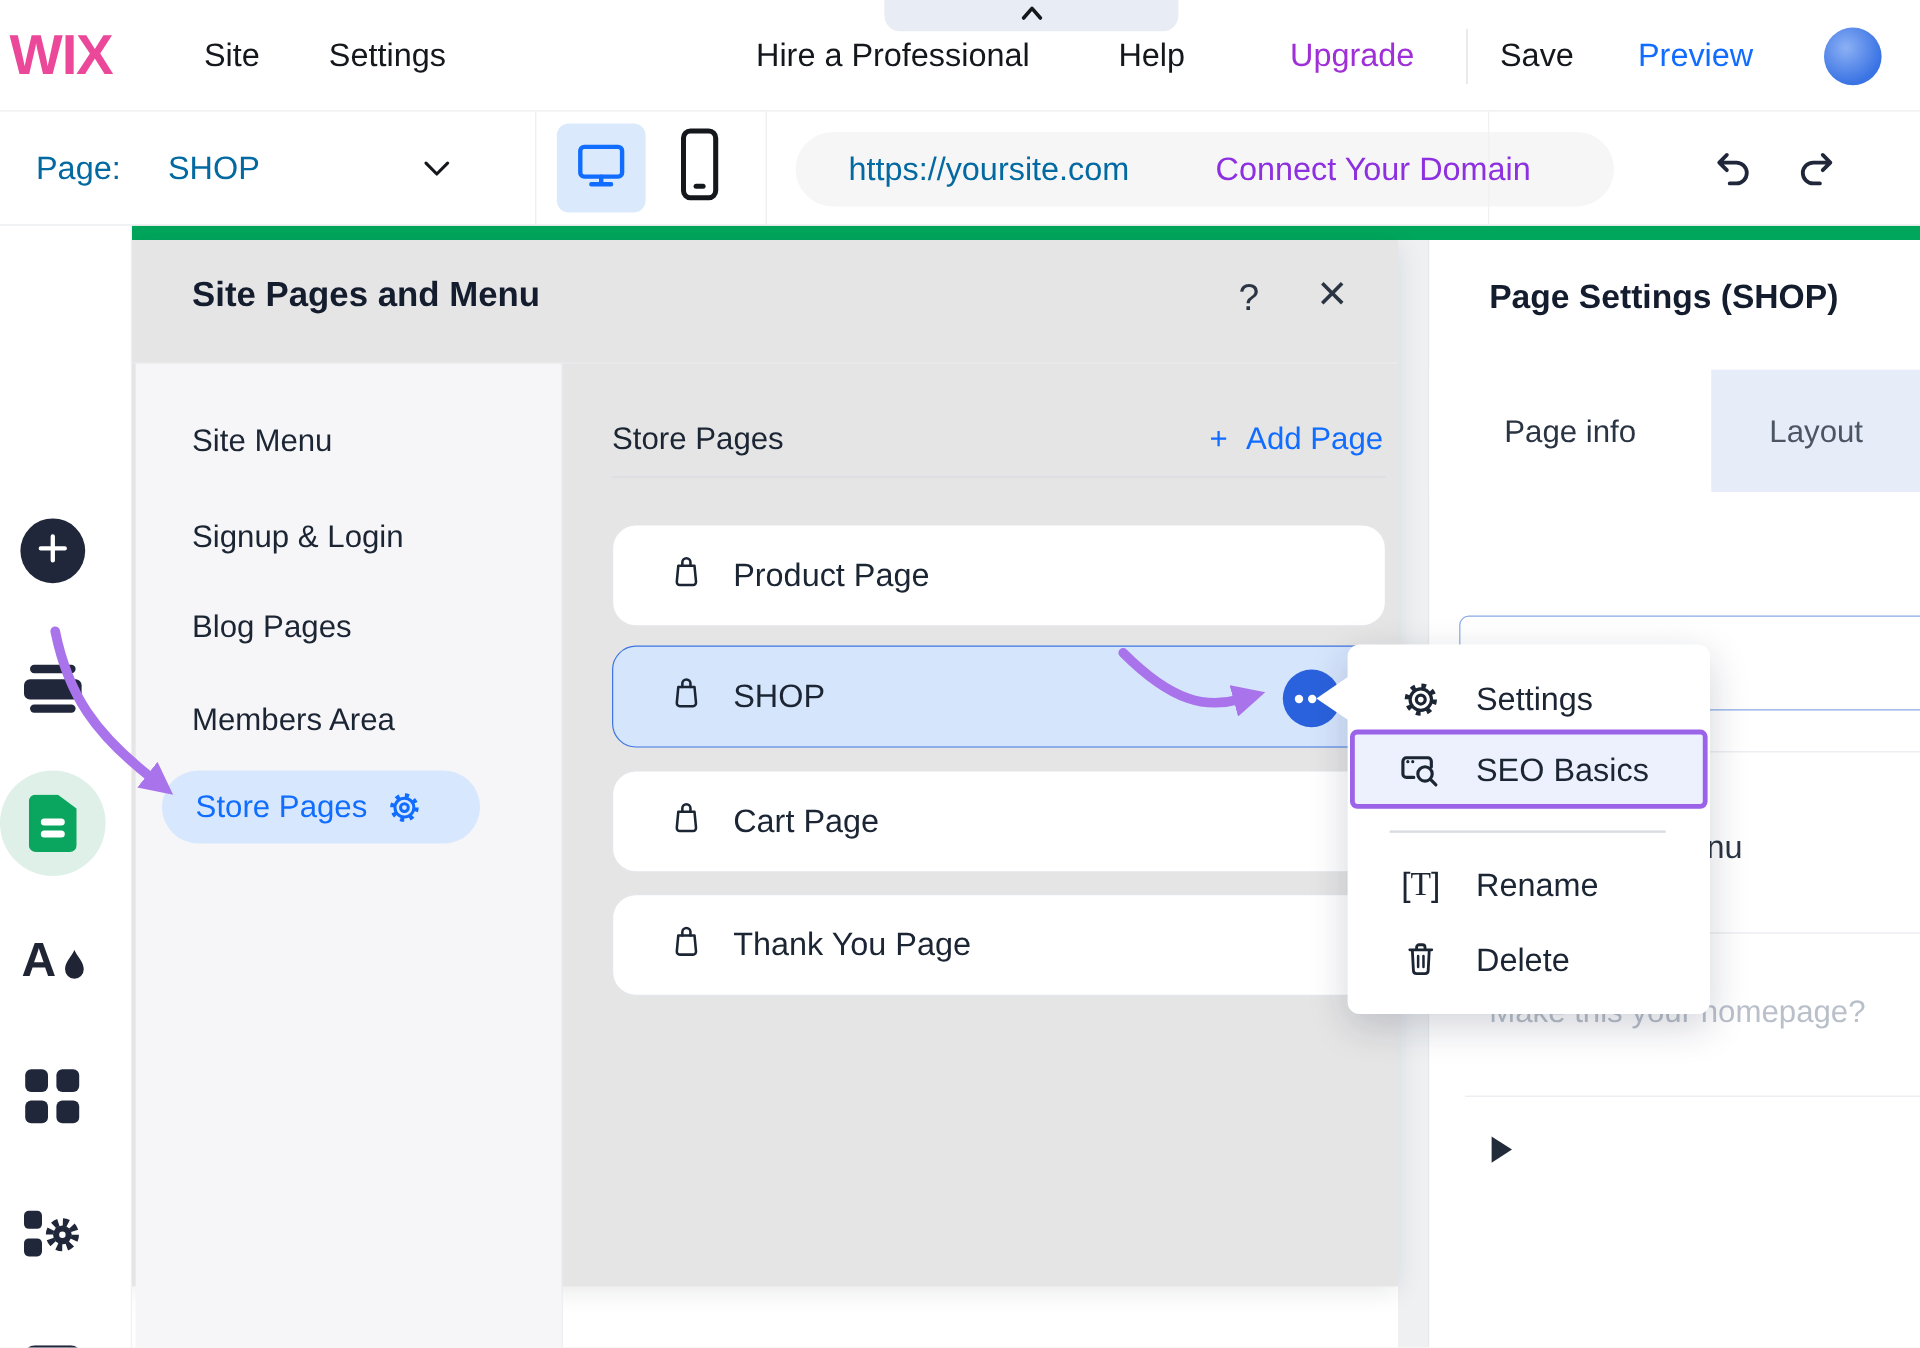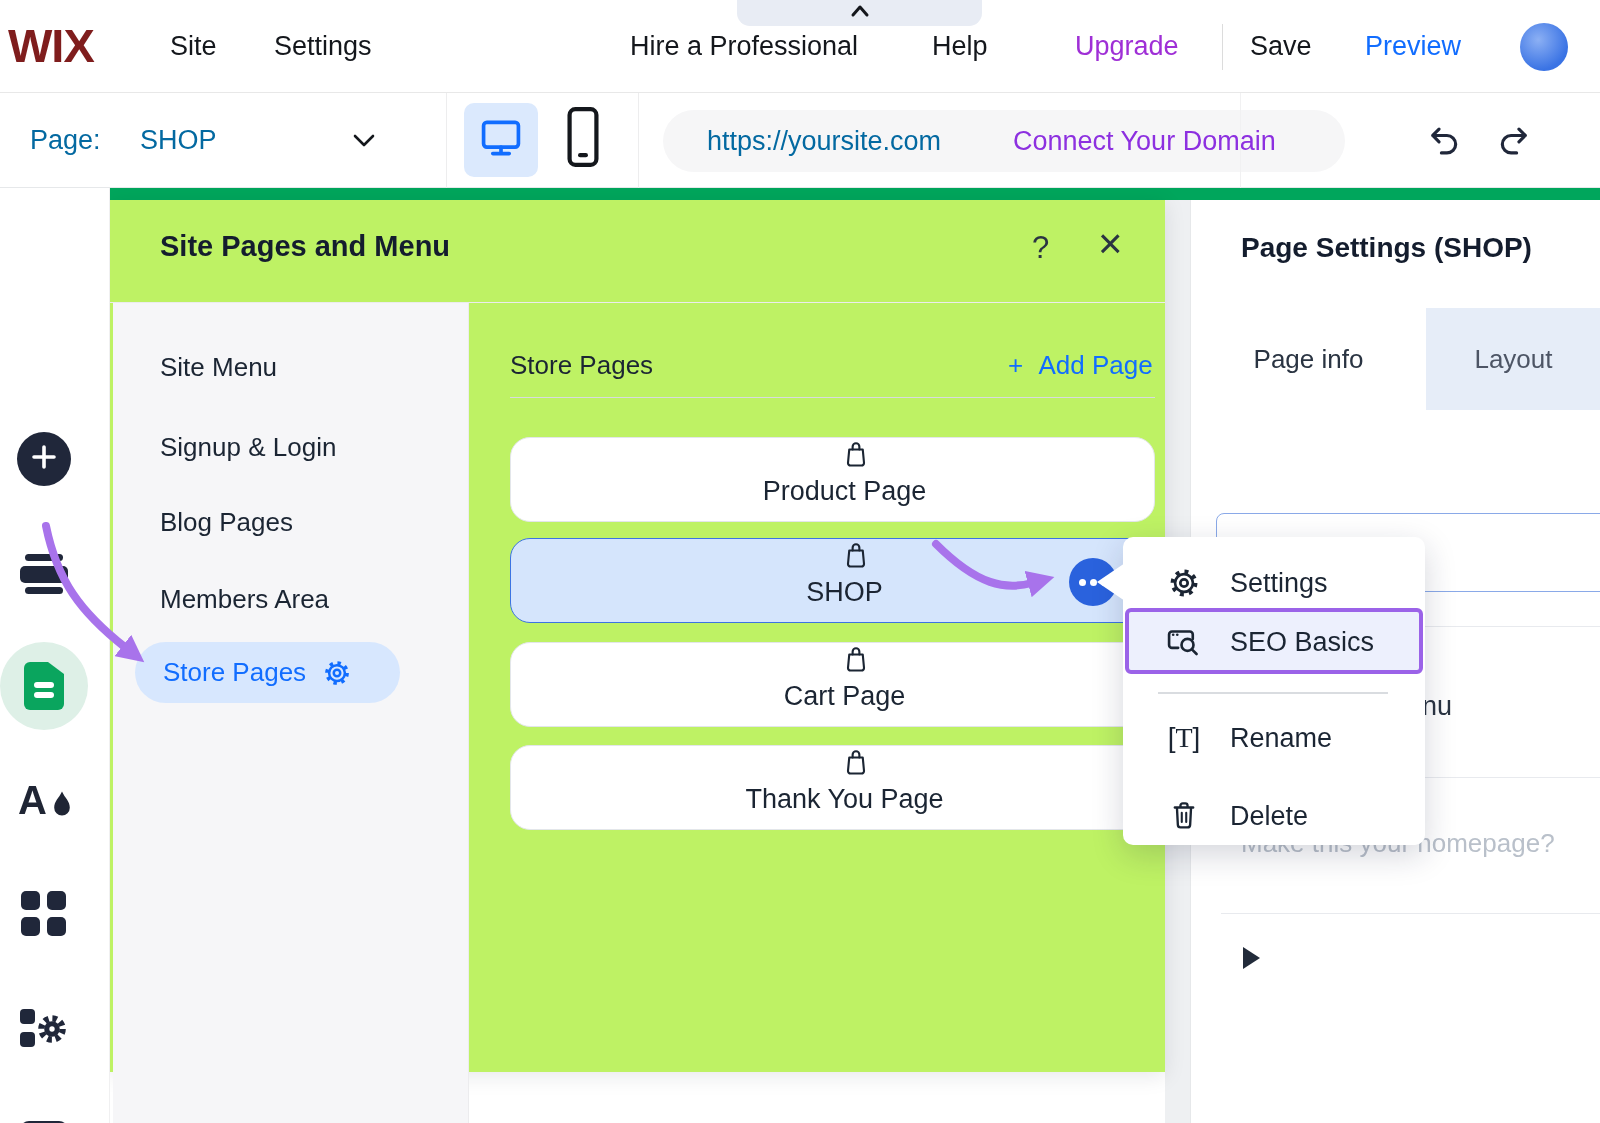--- a/index.html
+++ b/index.html
@@ -3,21 +3,21 @@
 <meta charset="utf-8">
 <style>
   * { margin:0; padding:0; box-sizing:border-box; }
   html,body { width:1600px; height:1123px; overflow:hidden; }
   body { font-family:"Liberation Sans","DejaVu Sans",sans-serif; color:#1b2533; background:#fff; }
   #root { position:relative; width:1600px; height:1123px; background:#fff; }
   .abs { position:absolute; }
 
   
   .topbar { position:absolute; left:0; top:0; width:1600px; height:93px; background:#fff; border-bottom:1px solid #e8e8e8; z-index:70; }
-  .logo { position:absolute; left:8px; top:18px; font-size:47px; font-weight:800; letter-spacing:-1px; color:#7f1d1d; }
+  .logo { position:absolute; left:8px; top:18px; font-size:47px; font-weight:800; letter-spacing:-1px; color:#ec4899; }
   .topnav-item { position:absolute; top:0; height:93px; font-size:27px; color:#14171c; display:flex; align-items:center; cursor:pointer; }
   .collapse-tab { position:absolute; left:737px; top:0; width:245px; height:26px; background:#e8ecf4; border-radius:0 0 13px 13px; display:flex; align-items:center; justify-content:center; }
   .tb-vline { position:absolute; top:24px; width:1px; height:46px; background:#dcdcdc; }
   .avatar { position:absolute; left:1520px; top:23px; width:48px; height:48px; border-radius:50%;
             background:radial-gradient(circle at 38% 35%, #8cb0f4, #3a73e4 70%); }
 
   
   .toolbar2 { position:absolute; left:0; top:93px; width:1600px; height:95px; background:#fff; border-bottom:1px solid #e6e8ea; z-index:70; }
   .t2-text { position:absolute; top:0; height:95px; display:flex; align-items:center; font-size:27px; color:#0369a1; }
   .t2-vline { position:absolute; top:0; width:1px; height:95px; background:#ededee; }
@@ -32,32 +32,32 @@
   .bar { position:absolute; background:#20273a; border-radius:4px; }
   .pages-halo { position:absolute; left:0; top:454px; width:88px; height:88px; border-radius:50%; background:#def0e7; }
   .pages-doc { position:absolute; left:24px; top:474px; width:40px; height:48px; background:#0aa55e; border-radius:6px;
                clip-path:polygon(0 0, 60% 0, 100% 25%, 100% 100%, 0 100%); }
   .pages-doc .ln { position:absolute; left:10px; width:20px; height:5.5px; background:#fff; border-radius:3px; }
   .grid4 { position:absolute; left:21px; top:703px; width:45px; height:45px; display:grid; grid-template-columns:19px 19px; grid-template-rows:19px 19px; gap:7px; }
   .grid4 div { background:#20273a; border-radius:5px; }
   .media-ic { position:absolute; left:20px; top:933px; width:48px; height:40px; }
 
   
-  .main-panel { position:absolute; left:110px; top:200px; width:1055px; height:872px; background:#bef264; box-shadow:0 4px 20px rgba(20,25,40,.10); z-index:25; }
+  .main-panel { position:absolute; left:110px; top:200px; width:1055px; height:872px; background:#e5e5e5; box-shadow:0 4px 20px rgba(20,25,40,.10); z-index:25; }
   .panel-title { position:absolute; left:50px; top:30px; font-size:29px; font-weight:700; color:#141d2e; }
   .hdr-divider { position:absolute; left:0; top:102px; width:1055px; height:1px; background:#ececee; }
   .navcol { position:absolute; left:3px; top:103px; width:355px; height:820px; background:#f6f6f8; }
   .navcol-divider { position:absolute; left:358px; top:103px; width:1px; height:820px; background:#ececee; }
   .nav-item { position:absolute; left:50px; font-size:26px; color:#1b2533; cursor:pointer; }
   .nav-pill { position:absolute; left:25px; top:442px; width:265px; height:61px; background:#d7e7fe; border-radius:31px; display:flex; align-items:center; cursor:pointer; }
   .nav-pill span { margin-left:28px; font-size:26px; color:#116dff; }
   .store-title { position:absolute; left:400px; top:150px; font-size:26px; color:#1b2533; }
   .add-page { position:absolute; left:898px; top:150px; font-size:26px; color:#116dff; cursor:pointer; }
   .store-divider { position:absolute; left:400px; top:197px; width:645px; height:1px; background:#d8dbdf; }
-  .page-card { position:absolute; left:400px; width:645px; height:85px; background:#fff; border:1.5px solid #e3e6ea; border-radius:20px; display:flex; align-items:center; cursor:pointer;flex-direction:column; }
+  .page-card { position:absolute; left:400px; width:645px; height:85px; background:#fff; border:1.5px solid #e3e6ea; border-radius:20px; display:flex; align-items:center; cursor:pointer; }
   .page-card.active { background:#d5e5fc; border:1.5px solid #3c74e2; }
   .page-card .bag { margin-left:46px; }
   .page-card .lbl { margin-left:24px; font-size:27px; color:#1b2533; }
   .ellipsis-btn { position:absolute; left:959px; top:358px; width:48px; height:48px; border-radius:50%; background:#2a62dd; display:flex; align-items:center; justify-content:center; gap:4px; z-index:40; cursor:pointer; }
   .ellipsis-btn i { width:7px; height:7px; border-radius:50%; background:#fff; }
 
   
   .ctx-menu { position:absolute; left:1123px; top:537px; width:302px; height:308px; background:#fff; border-radius:10px;
               box-shadow:0 10px 32px rgba(20,30,60,.18); z-index:60; }
   .ctx-wedge { position:absolute; left:-26px; top:26px; width:0; height:0; border-top:19px solid transparent; border-bottom:19px solid transparent; border-right:28px solid #fff; }
@@ -323,21 +323,21 @@
     </div>
     <div class="ctx-divider"></div>
     <div class="ctx-row" style="top:174px">
       <span class="ic" style="font-size:28px; color:#1b2533;">
           <span>[</span>
           <span class="serifT">T</span>
           <span>]</span>
         </span>
       <span class="txt">Rename</span>
     </div>
-    <div class="ctx-row" style="top:252px">
+    <div class="ctx-row" style="top:236px">
       <span class="ic">
         <svg width="32" height="34" viewBox="0 0 24 26">
           <path d="M5 6.5 h14" stroke="#1b2533" stroke-width="1.8" stroke-linecap="round"></path>
           <path d="M9.3 6.5 V5 a1.7 1.7 0 0 1 1.7 -1.7 h2 A1.7 1.7 0 0 1 14.7 5 v1.5" fill="none" stroke="#1b2533" stroke-width="1.8"></path>
           <path d="M6.6 6.5 l.7 13.3 a2 2 0 0 0 2 1.9 h5.4 a2 2 0 0 0 2 -1.9 l.7 -13.3" fill="none" stroke="#1b2533" stroke-width="1.8" stroke-linejoin="round"></path>
           <path d="M10.3 10.5 v7 M13.7 10.5 v7" stroke="#1b2533" stroke-width="1.6" stroke-linecap="round"></path>
         </svg>
       </span>
       <span class="txt">Delete</span>
     </div>

